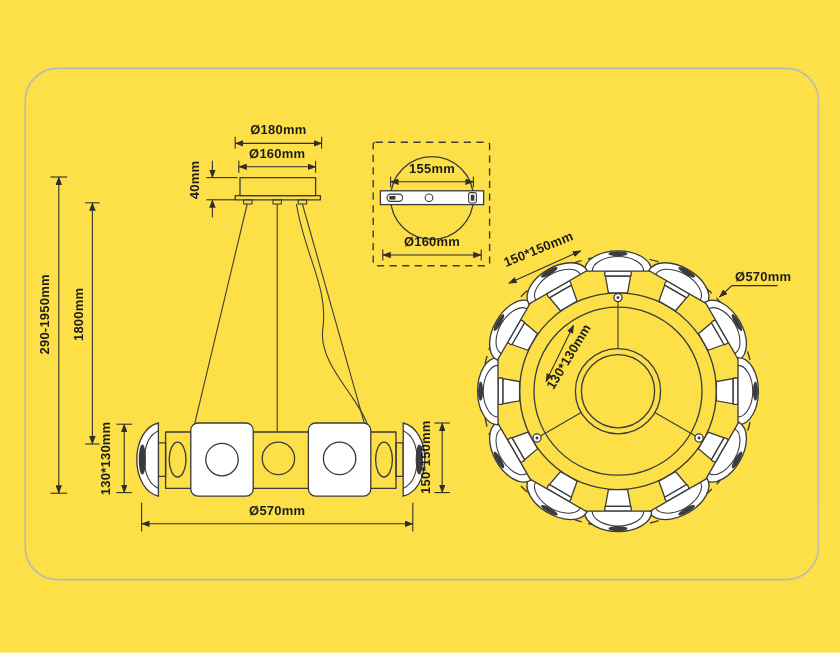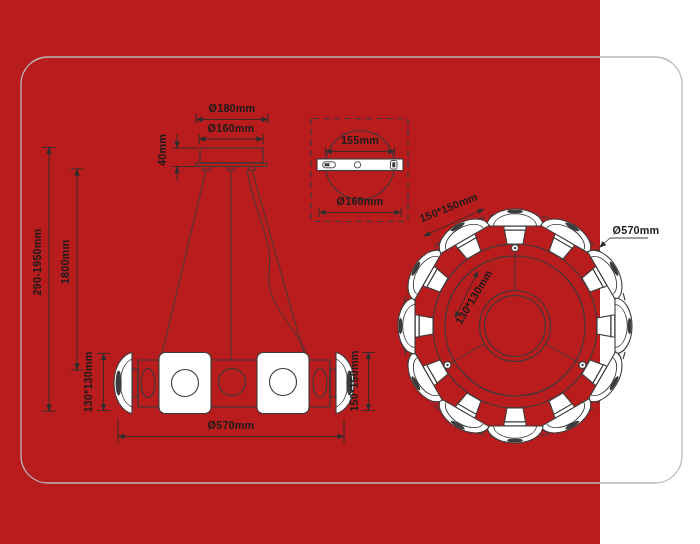--- a/index.html
+++ b/index.html
@@ -1,17 +1,17 @@
 <!DOCTYPE html>
 <html><head>
 <meta charset="utf-8">
 <style>
   html,body{margin:0;padding:0;background:#ffffff;}
   body{width:700px;height:544px;overflow:hidden;font-family:"Liberation Sans",sans-serif;}
-  .stage{position:relative;width:600px;height:544px;background:#b91c1c;}
+  .stage{position:relative;width:700px;height:544px;background:#fde047;}
   svg{position:absolute;left:0;top:0;}
   .outline{fill:none;stroke:#3b3b3b;stroke-width:1.1;stroke-linejoin:round;stroke-linecap:round;}
   .outline-thin{fill:none;stroke:#3b3b3b;stroke-width:0.9;}
   .dim{fill:none;stroke:#2e2e2e;stroke-width:0.9;}
   .tick{stroke:#2e2e2e;stroke-width:0.9;}
   .darkfill{fill:#3b3b3b;stroke:none;}
   .whitefill{fill:#ffffff;stroke:#3b3b3b;stroke-width:1.1;}
   .dash{fill:none;stroke:#3b3b3b;stroke-width:1.15;stroke-dasharray:6 4.5;}
   .dashc{fill:none;stroke:#3b3b3b;stroke-width:1.15;stroke-dasharray:7.5 5.5;}
   text.dimlabel{font-family:"Liberation Sans",sans-serif;font-weight:bold;font-size:10.8px;fill:#1c1c1c;letter-spacing:.2px;}

